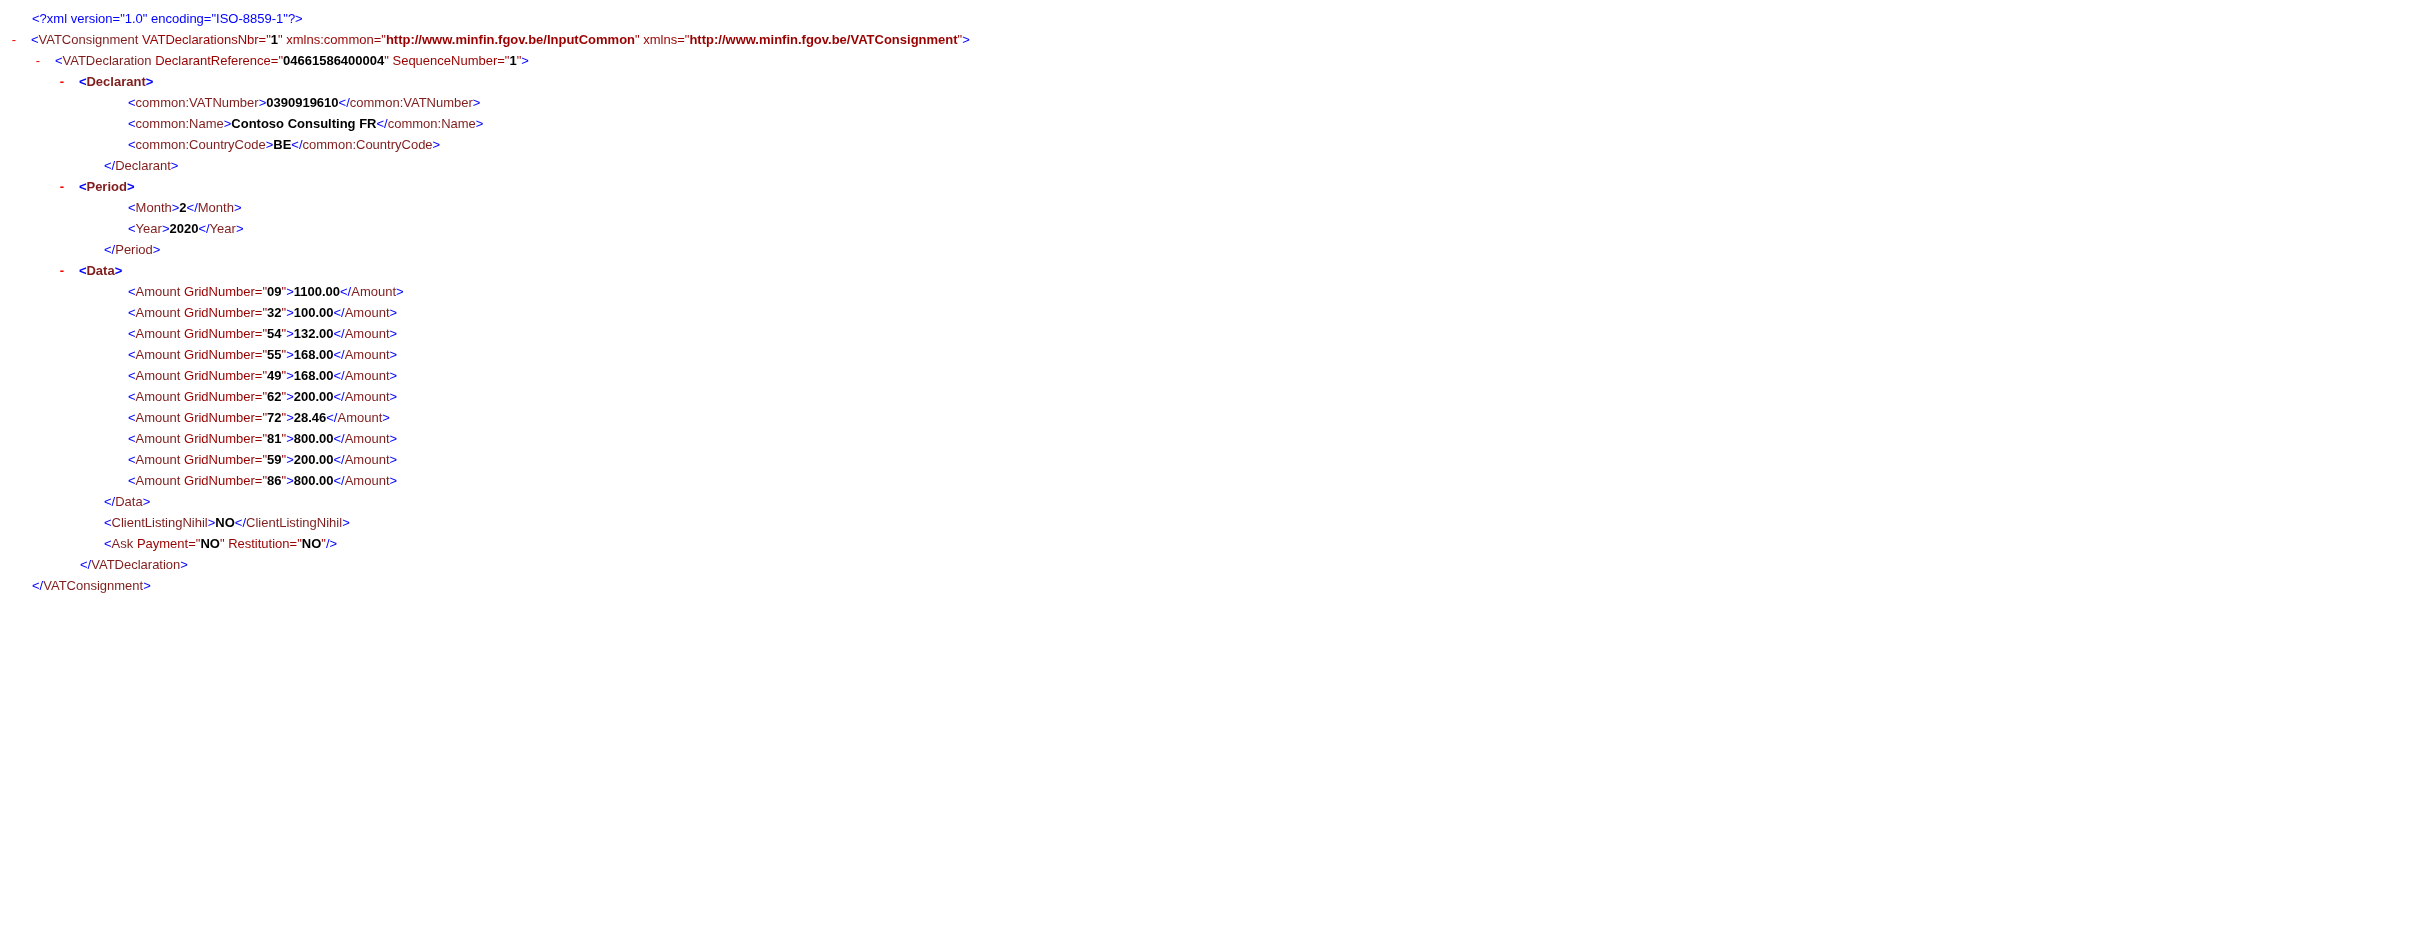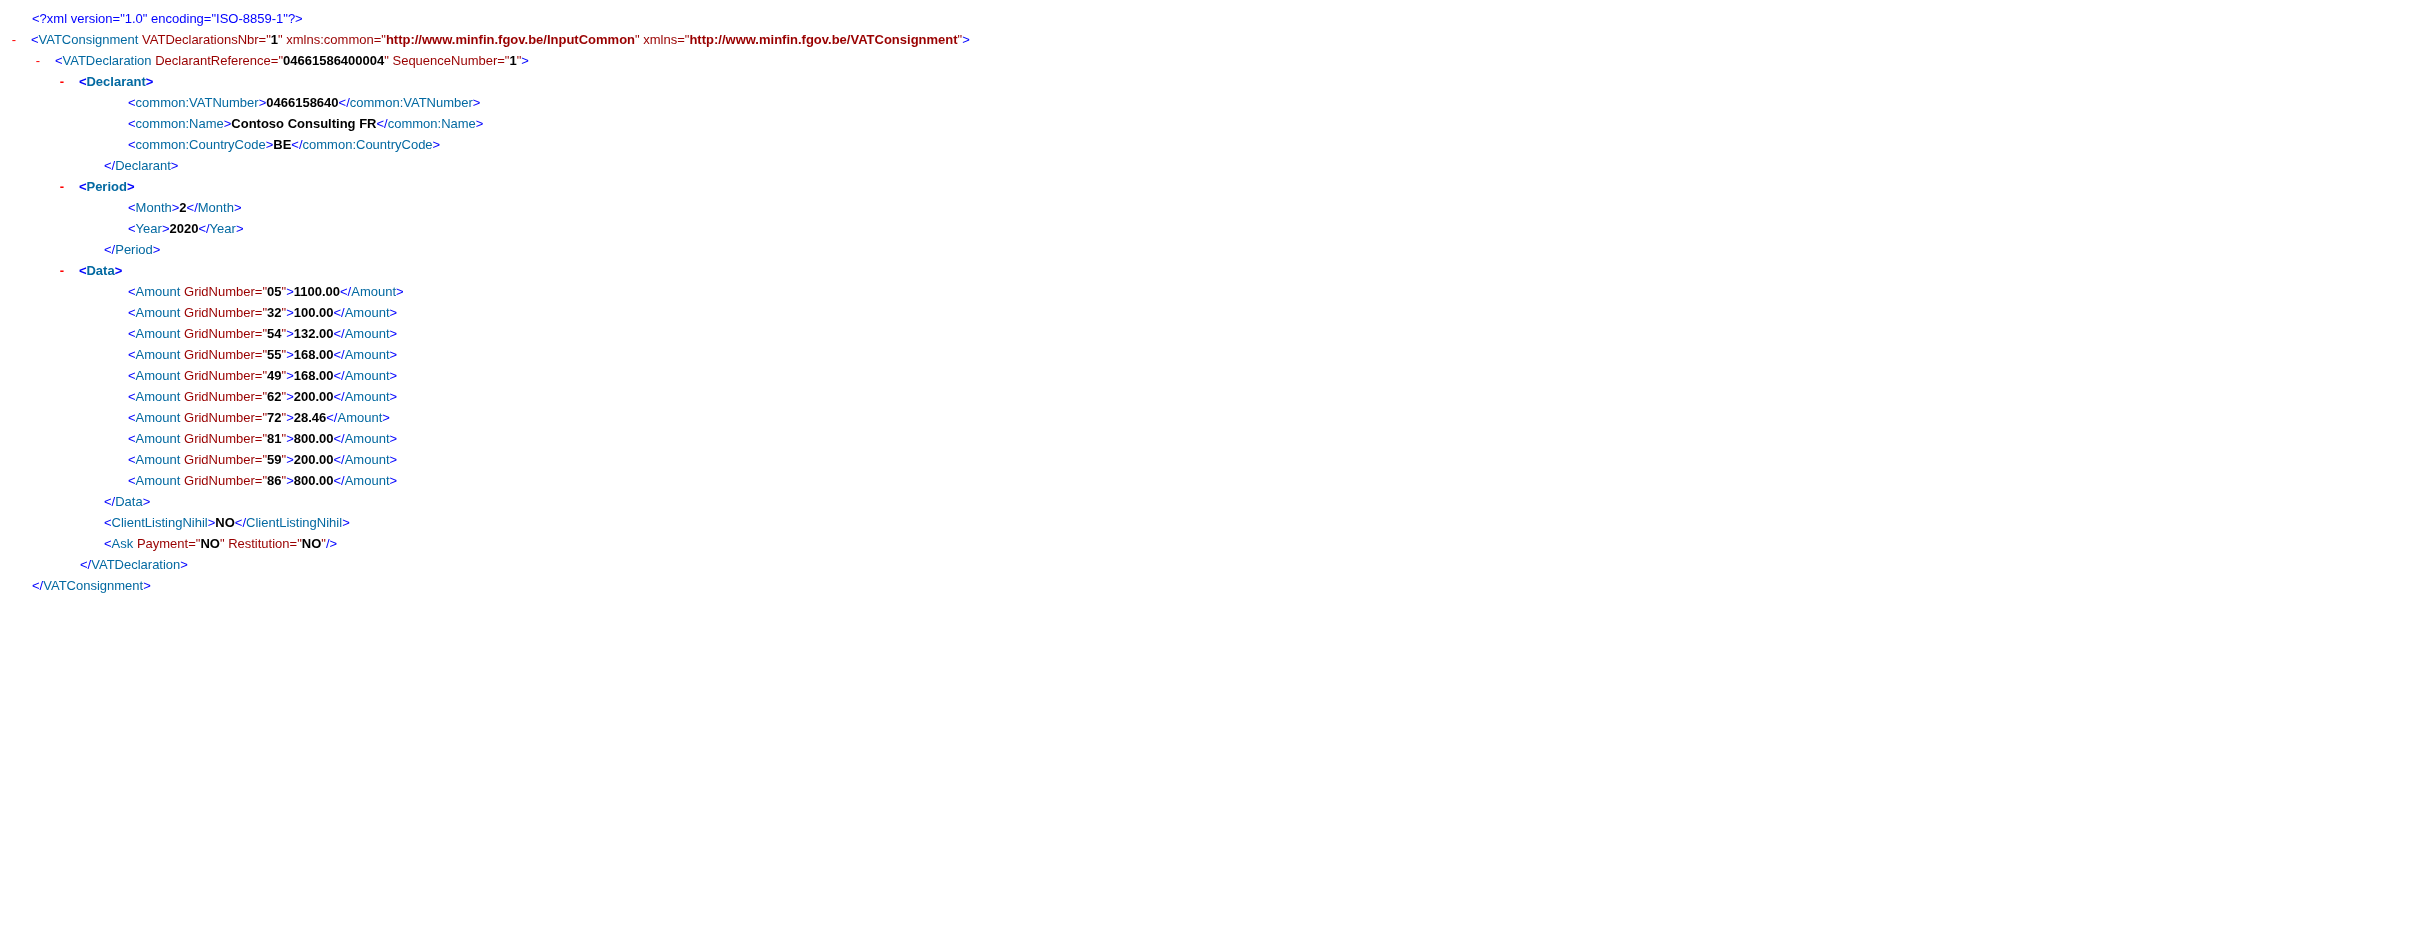--- a/index.html
+++ b/index.html
@@ -5,21 +5,21 @@
   body {
     font-family: Verdana, Geneva, sans-serif;
     font-size: 13px;
     background: #ffffff;
     margin: 0;
     padding: 8px;
     white-space: nowrap;
   }
   .line { line-height: 21px; }
   .tag { color: #0000ff; }
-  .elem { color: #0369a1; }
+  .elem { color: #7f1d1d; }
   .attr { color: #990000; }
   .val { color: #000000; font-weight: bold; }
   .text { color: #000000; font-weight: bold; text-align: center; }
   .toggle { color: #ff0000; display:inline-block; width:12px; text-align:center; }
   .pad0 { padding-left: 0px; }
   .pad1 { padding-left: 24px; }
   .pad2 { padding-left: 48px; font-weight: bold; }
   .pad3 { padding-left: 72px; }
   .pad4 { padding-left: 96px; }
   .pad5 { padding-left: 120px; }
@@ -43,21 +43,21 @@
   <span class="sp">&nbsp;</span>
   <span class="tag">&lt;</span><span class="elem">VATDeclaration</span><span class="attr"> DeclarantReference="</span><span class="val">04661586400004</span><span class="attr">"</span><span class="attr"> SequenceNumber="</span><span class="val">1</span><span class="attr">"</span><span class="tag">&gt;</span>
 </div>
 
 <div class="line pad2">
   <span class="toggle">-</span>
   <span class="sp">&nbsp;</span>
   <span class="tag">&lt;</span><span class="elem">Declarant</span><span class="tag">&gt;</span>
 </div>
 <div class="line pad5">
-  <span class="tag">&lt;</span><span class="elem">common:VATNumber</span><span class="tag">&gt;</span><span class="text">0466158640</span><span class="tag">&lt;/</span><span class="elem">common:VATNumber</span><span class="tag">&gt;</span>
+  <span class="tag">&lt;</span><span class="elem">common:VATNumber</span><span class="tag">&gt;</span><span class="text">0390919610</span><span class="tag">&lt;/</span><span class="elem">common:VATNumber</span><span class="tag">&gt;</span>
 </div>
 <div class="line pad5">
   <span class="tag">&lt;</span><span class="elem">common:Name</span><span class="tag">&gt;</span><span class="text">Contoso Consulting FR</span><span class="tag">&lt;/</span><span class="elem">common:Name</span><span class="tag">&gt;</span>
 </div>
 <div class="line pad5">
   <span class="tag">&lt;</span><span class="elem">common:CountryCode</span><span class="tag">&gt;</span><span class="text">BE</span><span class="tag">&lt;/</span><span class="elem">common:CountryCode</span><span class="tag">&gt;</span>
 </div>
 <div class="line pad4">
   <span class="tag">&lt;/</span><span class="elem">Declarant</span><span class="tag">&gt;</span>
 </div>
@@ -76,21 +76,21 @@
 <div class="line pad4">
   <span class="tag">&lt;/</span><span class="elem">Period</span><span class="tag">&gt;</span>
 </div>
 
 <div class="line pad2">
   <span class="toggle">-</span>
   <span class="sp">&nbsp;</span>
   <span class="tag">&lt;</span><span class="elem">Data</span><span class="tag">&gt;</span>
 </div>
 
-<div class="line pad5"><span class="tag">&lt;</span><span class="elem">Amount</span><span class="attr"> GridNumber="</span><span class="val">05</span><span class="attr">"</span><span class="tag">&gt;</span><span class="text">1100.00</span><span class="tag">&lt;/</span><span class="elem">Amount</span><span class="tag">&gt;</span></div>
+<div class="line pad5"><span class="tag">&lt;</span><span class="elem">Amount</span><span class="attr"> GridNumber="</span><span class="val">09</span><span class="attr">"</span><span class="tag">&gt;</span><span class="text">1100.00</span><span class="tag">&lt;/</span><span class="elem">Amount</span><span class="tag">&gt;</span></div>
 <div class="line pad5"><span class="tag">&lt;</span><span class="elem">Amount</span><span class="attr"> GridNumber="</span><span class="val">32</span><span class="attr">"</span><span class="tag">&gt;</span><span class="text">100.00</span><span class="tag">&lt;/</span><span class="elem">Amount</span><span class="tag">&gt;</span></div>
 <div class="line pad5"><span class="tag">&lt;</span><span class="elem">Amount</span><span class="attr"> GridNumber="</span><span class="val">54</span><span class="attr">"</span><span class="tag">&gt;</span><span class="text">132.00</span><span class="tag">&lt;/</span><span class="elem">Amount</span><span class="tag">&gt;</span></div>
 <div class="line pad5"><span class="tag">&lt;</span><span class="elem">Amount</span><span class="attr"> GridNumber="</span><span class="val">55</span><span class="attr">"</span><span class="tag">&gt;</span><span class="text">168.00</span><span class="tag">&lt;/</span><span class="elem">Amount</span><span class="tag">&gt;</span></div>
 <div class="line pad5"><span class="tag">&lt;</span><span class="elem">Amount</span><span class="attr"> GridNumber="</span><span class="val">49</span><span class="attr">"</span><span class="tag">&gt;</span><span class="text">168.00</span><span class="tag">&lt;/</span><span class="elem">Amount</span><span class="tag">&gt;</span></div>
 <div class="line pad5"><span class="tag">&lt;</span><span class="elem">Amount</span><span class="attr"> GridNumber="</span><span class="val">62</span><span class="attr">"</span><span class="tag">&gt;</span><span class="text">200.00</span><span class="tag">&lt;/</span><span class="elem">Amount</span><span class="tag">&gt;</span></div>
 <div class="line pad5"><span class="tag">&lt;</span><span class="elem">Amount</span><span class="attr"> GridNumber="</span><span class="val">72</span><span class="attr">"</span><span class="tag">&gt;</span><span class="text">28.46</span><span class="tag">&lt;/</span><span class="elem">Amount</span><span class="tag">&gt;</span></div>
 <div class="line pad5"><span class="tag">&lt;</span><span class="elem">Amount</span><span class="attr"> GridNumber="</span><span class="val">81</span><span class="attr">"</span><span class="tag">&gt;</span><span class="text">800.00</span><span class="tag">&lt;/</span><span class="elem">Amount</span><span class="tag">&gt;</span></div>
 <div class="line pad5"><span class="tag">&lt;</span><span class="elem">Amount</span><span class="attr"> GridNumber="</span><span class="val">59</span><span class="attr">"</span><span class="tag">&gt;</span><span class="text">200.00</span><span class="tag">&lt;/</span><span class="elem">Amount</span><span class="tag">&gt;</span></div>
 <div class="line pad5"><span class="tag">&lt;</span><span class="elem">Amount</span><span class="attr"> GridNumber="</span><span class="val">86</span><span class="attr">"</span><span class="tag">&gt;</span><span class="text">800.00</span><span class="tag">&lt;/</span><span class="elem">Amount</span><span class="tag">&gt;</span></div>
 

